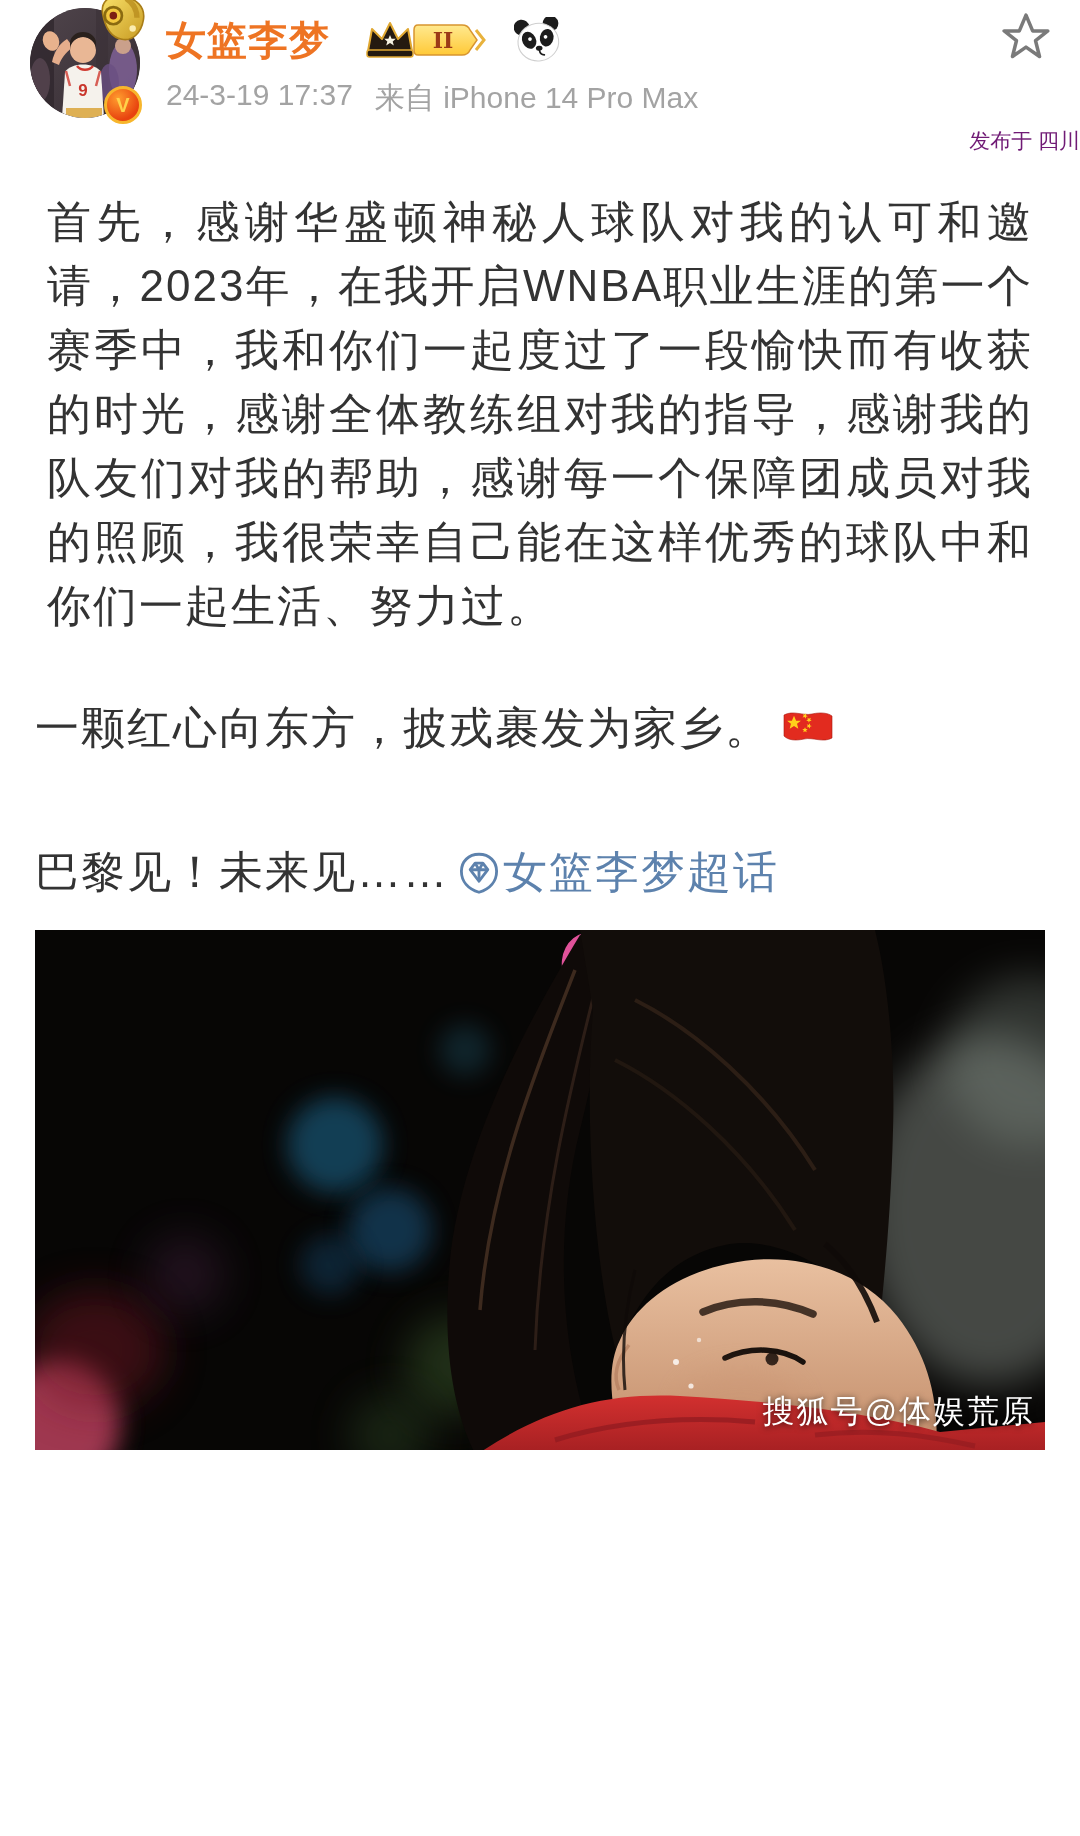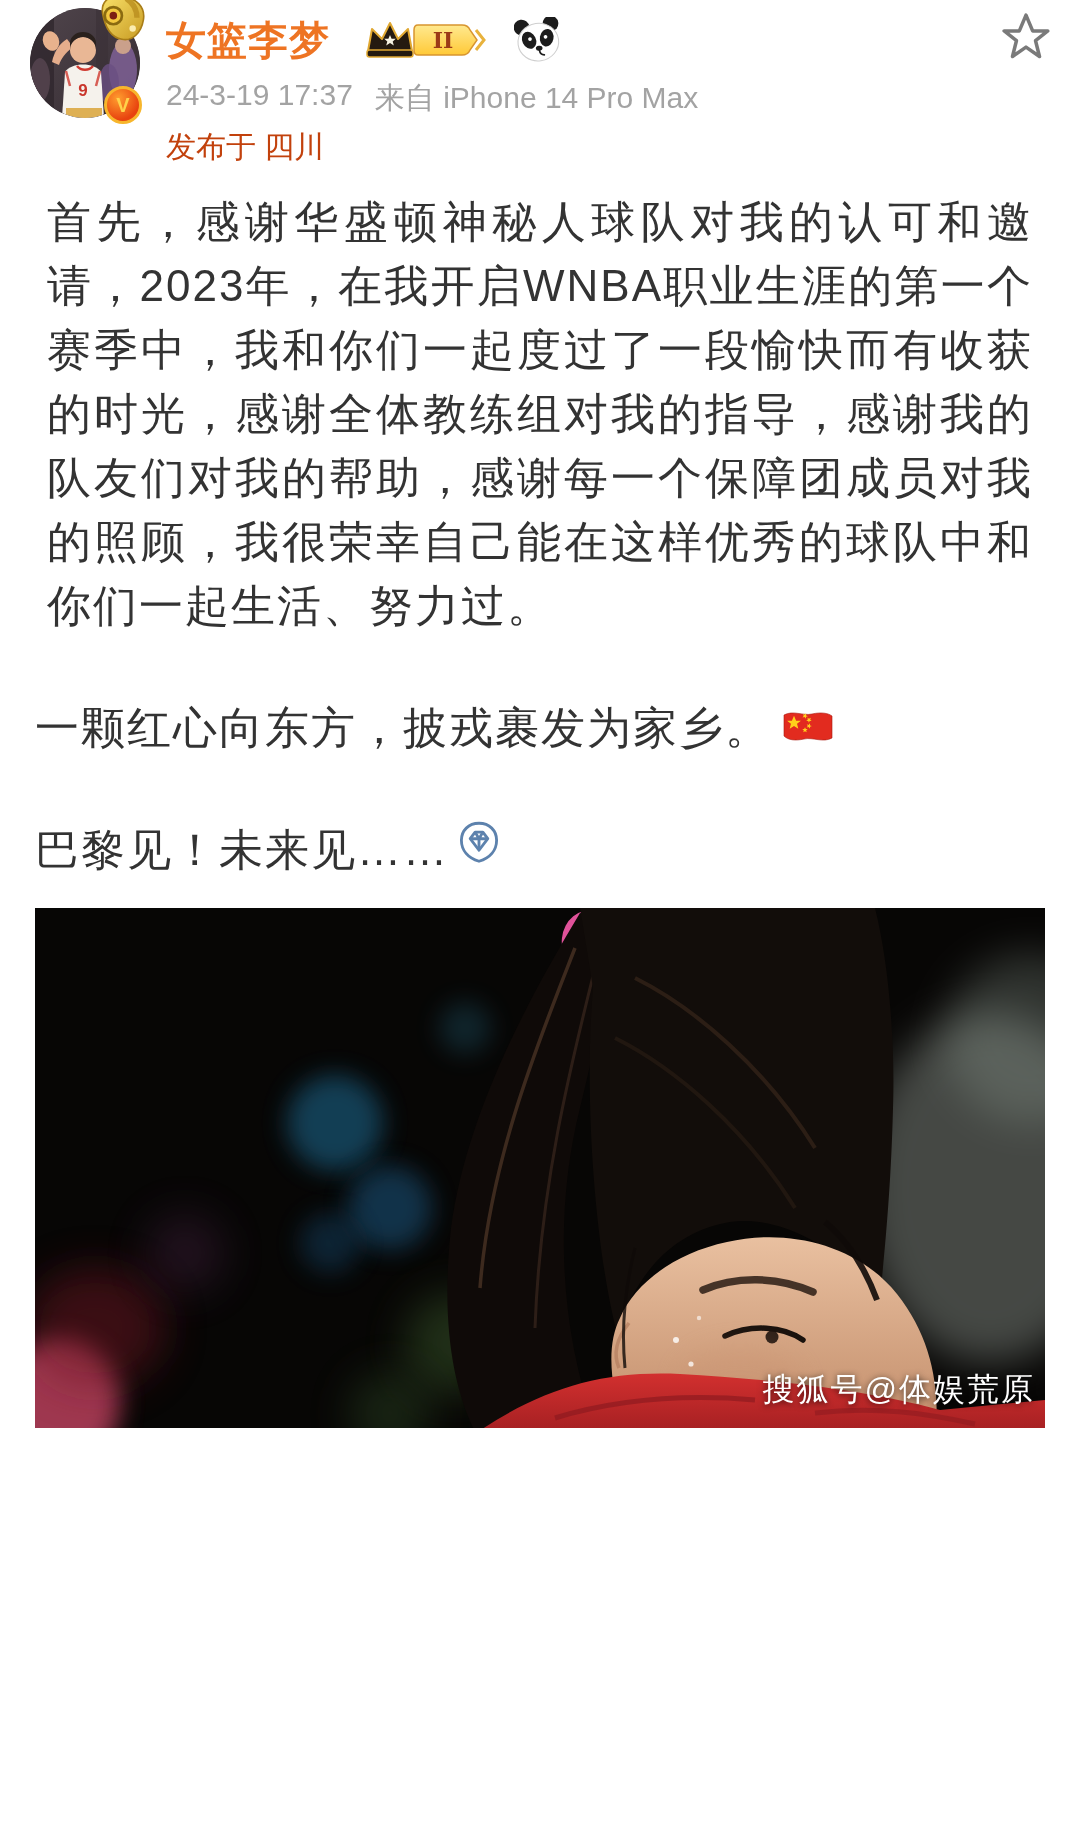--- a/index.html
+++ b/index.html
@@ -14,31 +14,31 @@
   .v-badge{position:absolute;right:-2px;bottom:-6px;width:38px;height:38px;border-radius:50%;
            background:radial-gradient(circle at 35% 30%,#ff9d2e,#e8430f 70%);
            border:3px solid #f7b62c;box-sizing:border-box;display:flex;align-items:center;
            justify-content:center;color:#ffd24a;font-weight:700;font-size:20px;line-height:1;}
   .header-text{margin-left:166px;padding-top:4px;}
   .name-row{display:flex;align-items:center;gap:28px;height:52px;}
   .username{font-size:40px;font-weight:700;color:#ee7423;letter-spacing:1px;}
   .vip-badge svg{height:46px;display:block;}
   .panda-icon svg{height:46px;display:block;}
   .meta-row{margin-top:12px;font-size:30px;color:#a3a3a3;display:flex;gap:22px;white-space:nowrap;}
-  .meta-row2{margin-top:8px;font-size:30px;color:#c2410c;}
+  .meta-row2{margin-top:8px;font-size:21px;color:#701a75;text-align:right;}
   .favorite-button{position:absolute;right:26px;top:10px;width:56px;height:56px;display:flex;
                    align-items:center;justify-content:center;background:none;border:none;padding:0;}
 
   
   .post-body{padding:18px 35px 0 35px;font-size:44px;line-height:64px;color:#333;letter-spacing:2px;}
   .para{margin:12px;text-align:justify;}
   .para-indent{text-indent:2em;}
   .slogan-row{margin-top:58px;display:flex;align-items:center;text-align:right;}
   .flag-icon{width:54px;height:42px;margin-left:10px;flex:0 0 auto;}
-  .farewell-row{margin-top:58px;display:flex;align-items:flex-start;white-space:nowrap;}
+  .farewell-row{margin-top:80px;display:flex;align-items:flex-end;white-space:nowrap;}
   .supertopic-link{color:#5d82ad;text-decoration:none;display:inline-flex;align-items:center;}
   .gem-icon{width:44px;height:44px;margin:2px 2px 0 8px;flex:0 0 auto;}
 
   
   .photo-wrap{margin:26px 35px 0 35px;position:relative;width:1010px;height:520px;overflow:hidden;}
   .photo-svg{display:block;width:1010px;height:533px;}
   .watermark{position:absolute;right:10px;bottom:16px;color:#fff;font-size:32px;letter-spacing:2px;
              text-shadow:0 1px 6px rgba(0,0,0,.75);font-weight:500;}
 </style>
 </head>
@@ -170,20 +170,21 @@
     <div class="farewell-row">
       <span>巴黎见！未来见……</span>
       <a class="supertopic-link" href="#">
         <svg class="gem-icon" viewBox="0 0 40 40">
           <g fill="none" stroke="#5d82ad" stroke-width="2.6" stroke-linejoin="round">
             <path d="M20,3 C29.5,3 36,9.5 36,18.5 C36,27.5 30,34.5 20,37.5 C10,34.5 4,27.5 4,18.5 C4,9.5 10.5,3 20,3 Z"></path>
             <path d="M12,17 L16.5,11 L23.5,11 L28,17 L20,27.5 Z"></path>
             <path d="M12,17 L28,17 M16.5,11 L20,17 L23.5,11 M20,17 L20,27"></path>
           </g>
         </svg>
+        <span>女篮李梦超话</span>
       </a>
     </div>
   </div>
 
   <div class="photo-wrap">
     <svg class="photo-svg" viewBox="0 0 1010 533">
       <defs>
         <filter id="b12" x="-60%" y="-60%" width="220%" height="220%">
             <feGaussianBlur stdDeviation="12"></feGaussianBlur>
           </filter>

